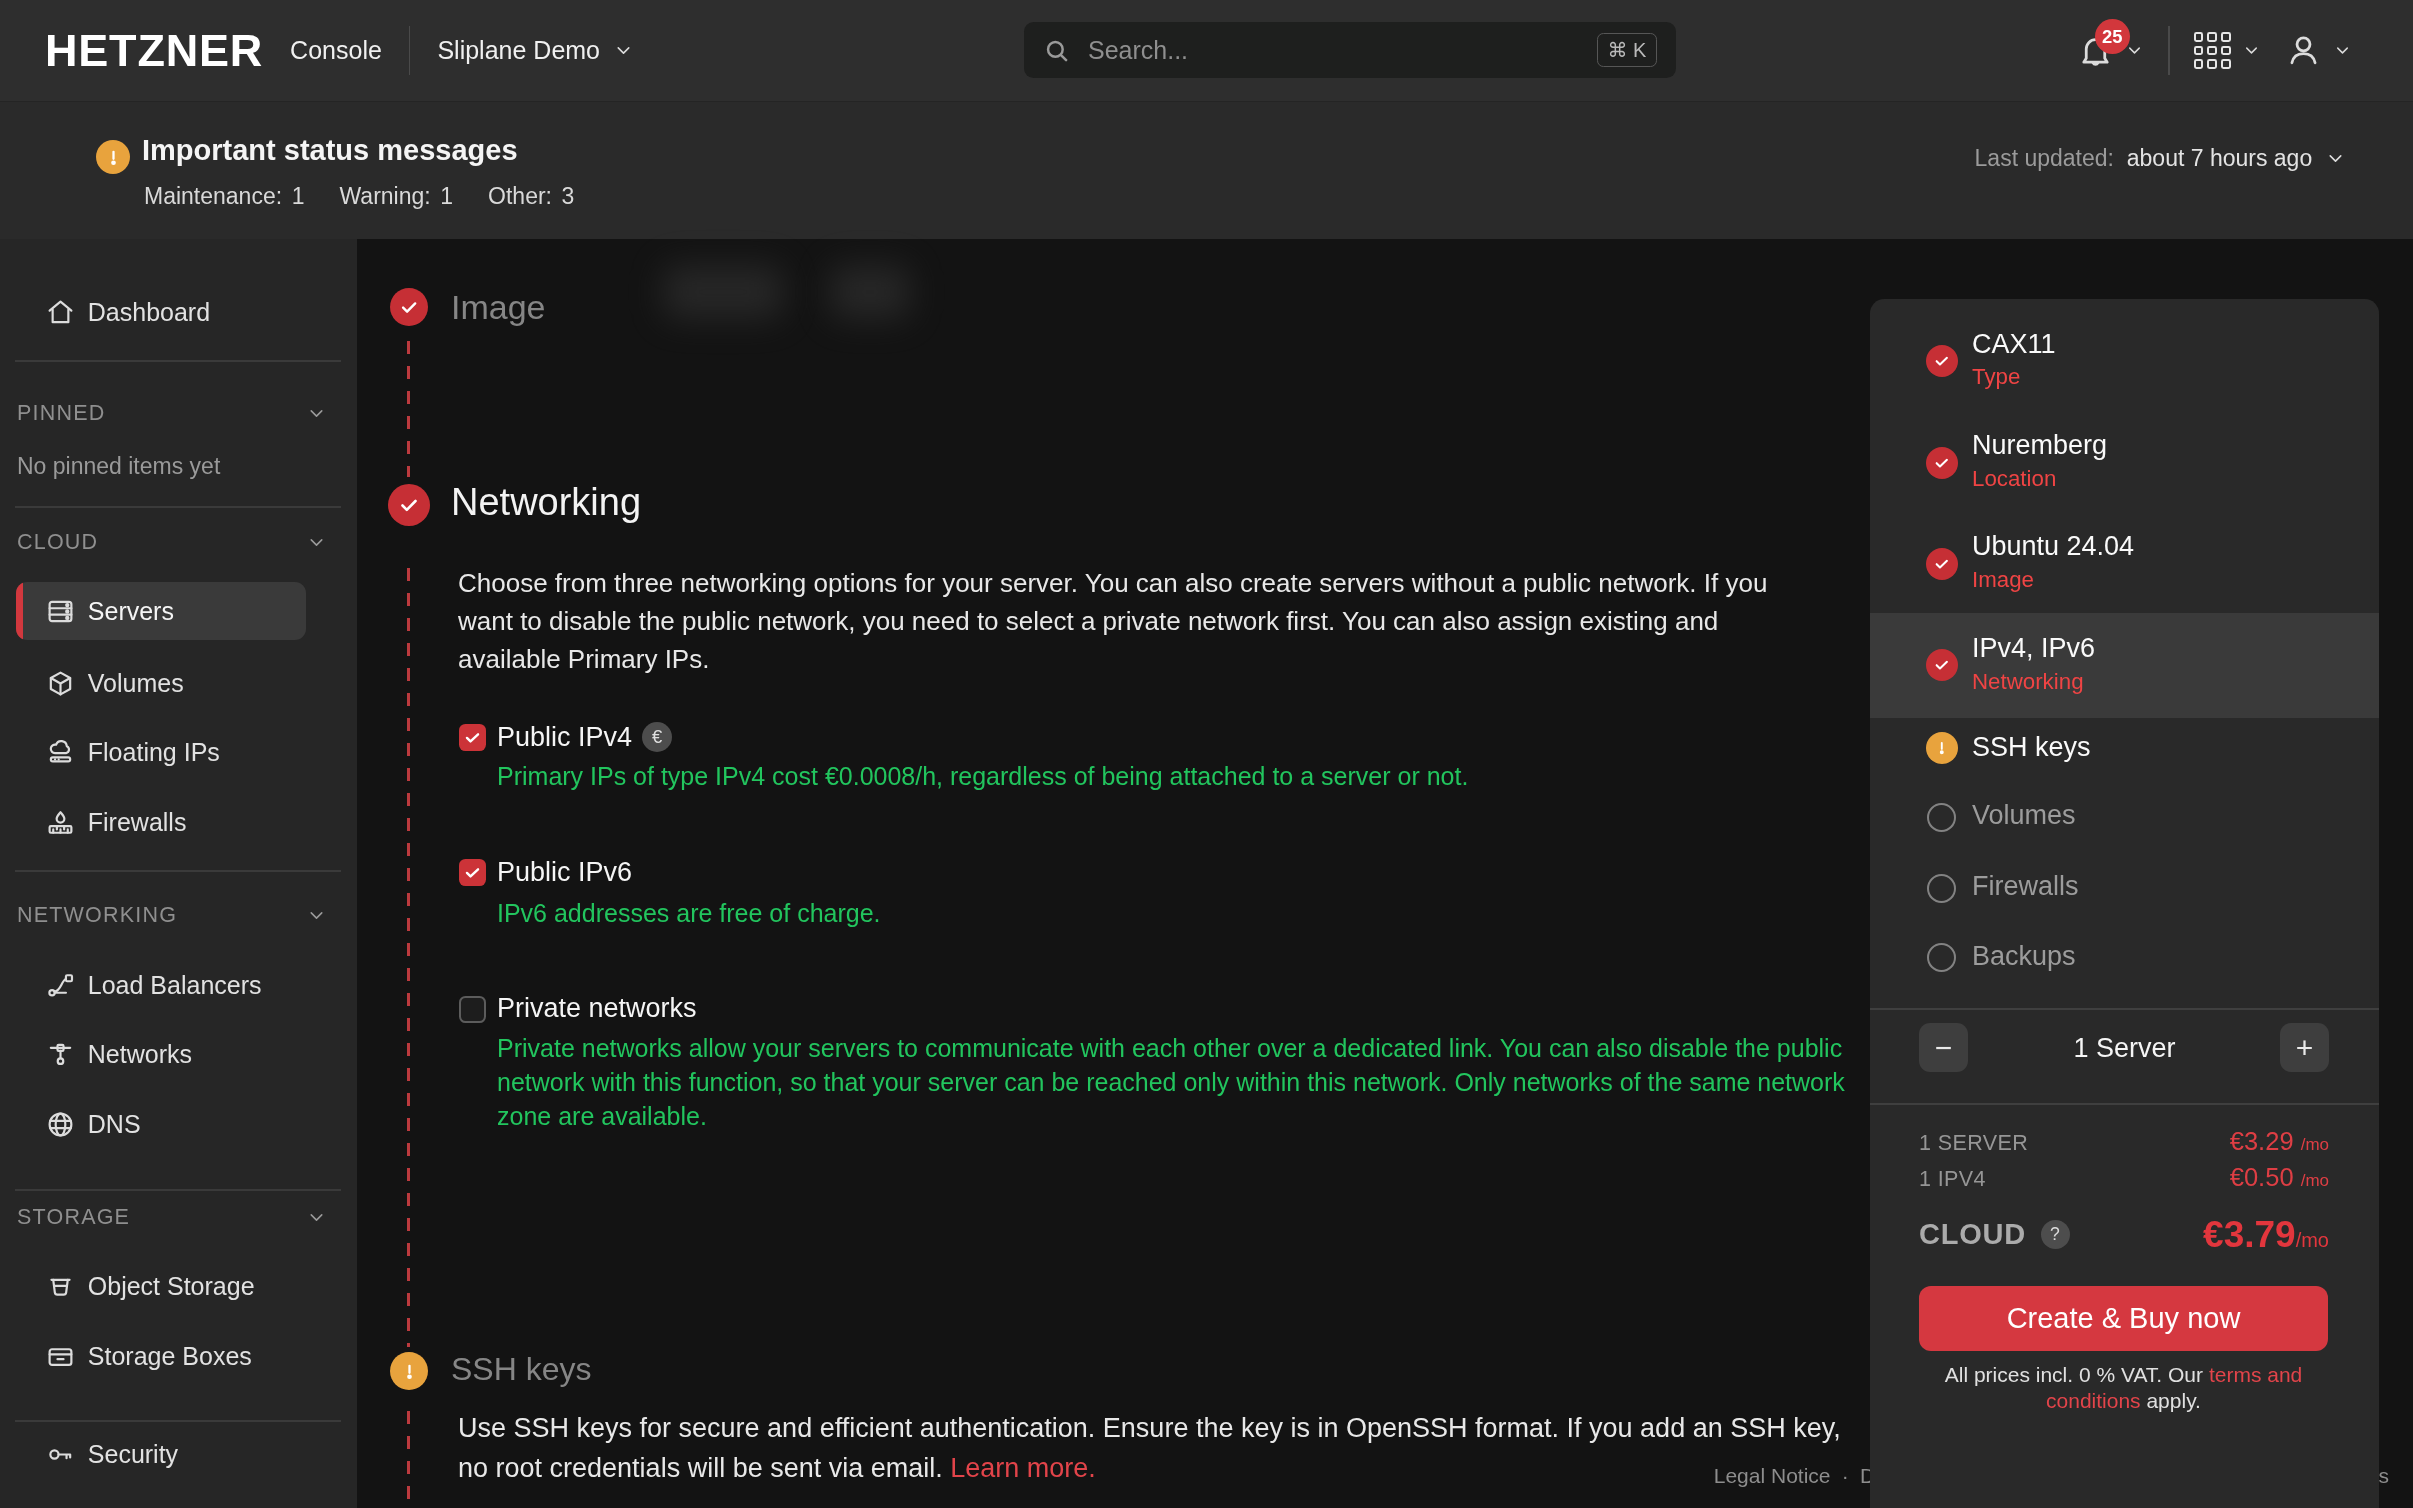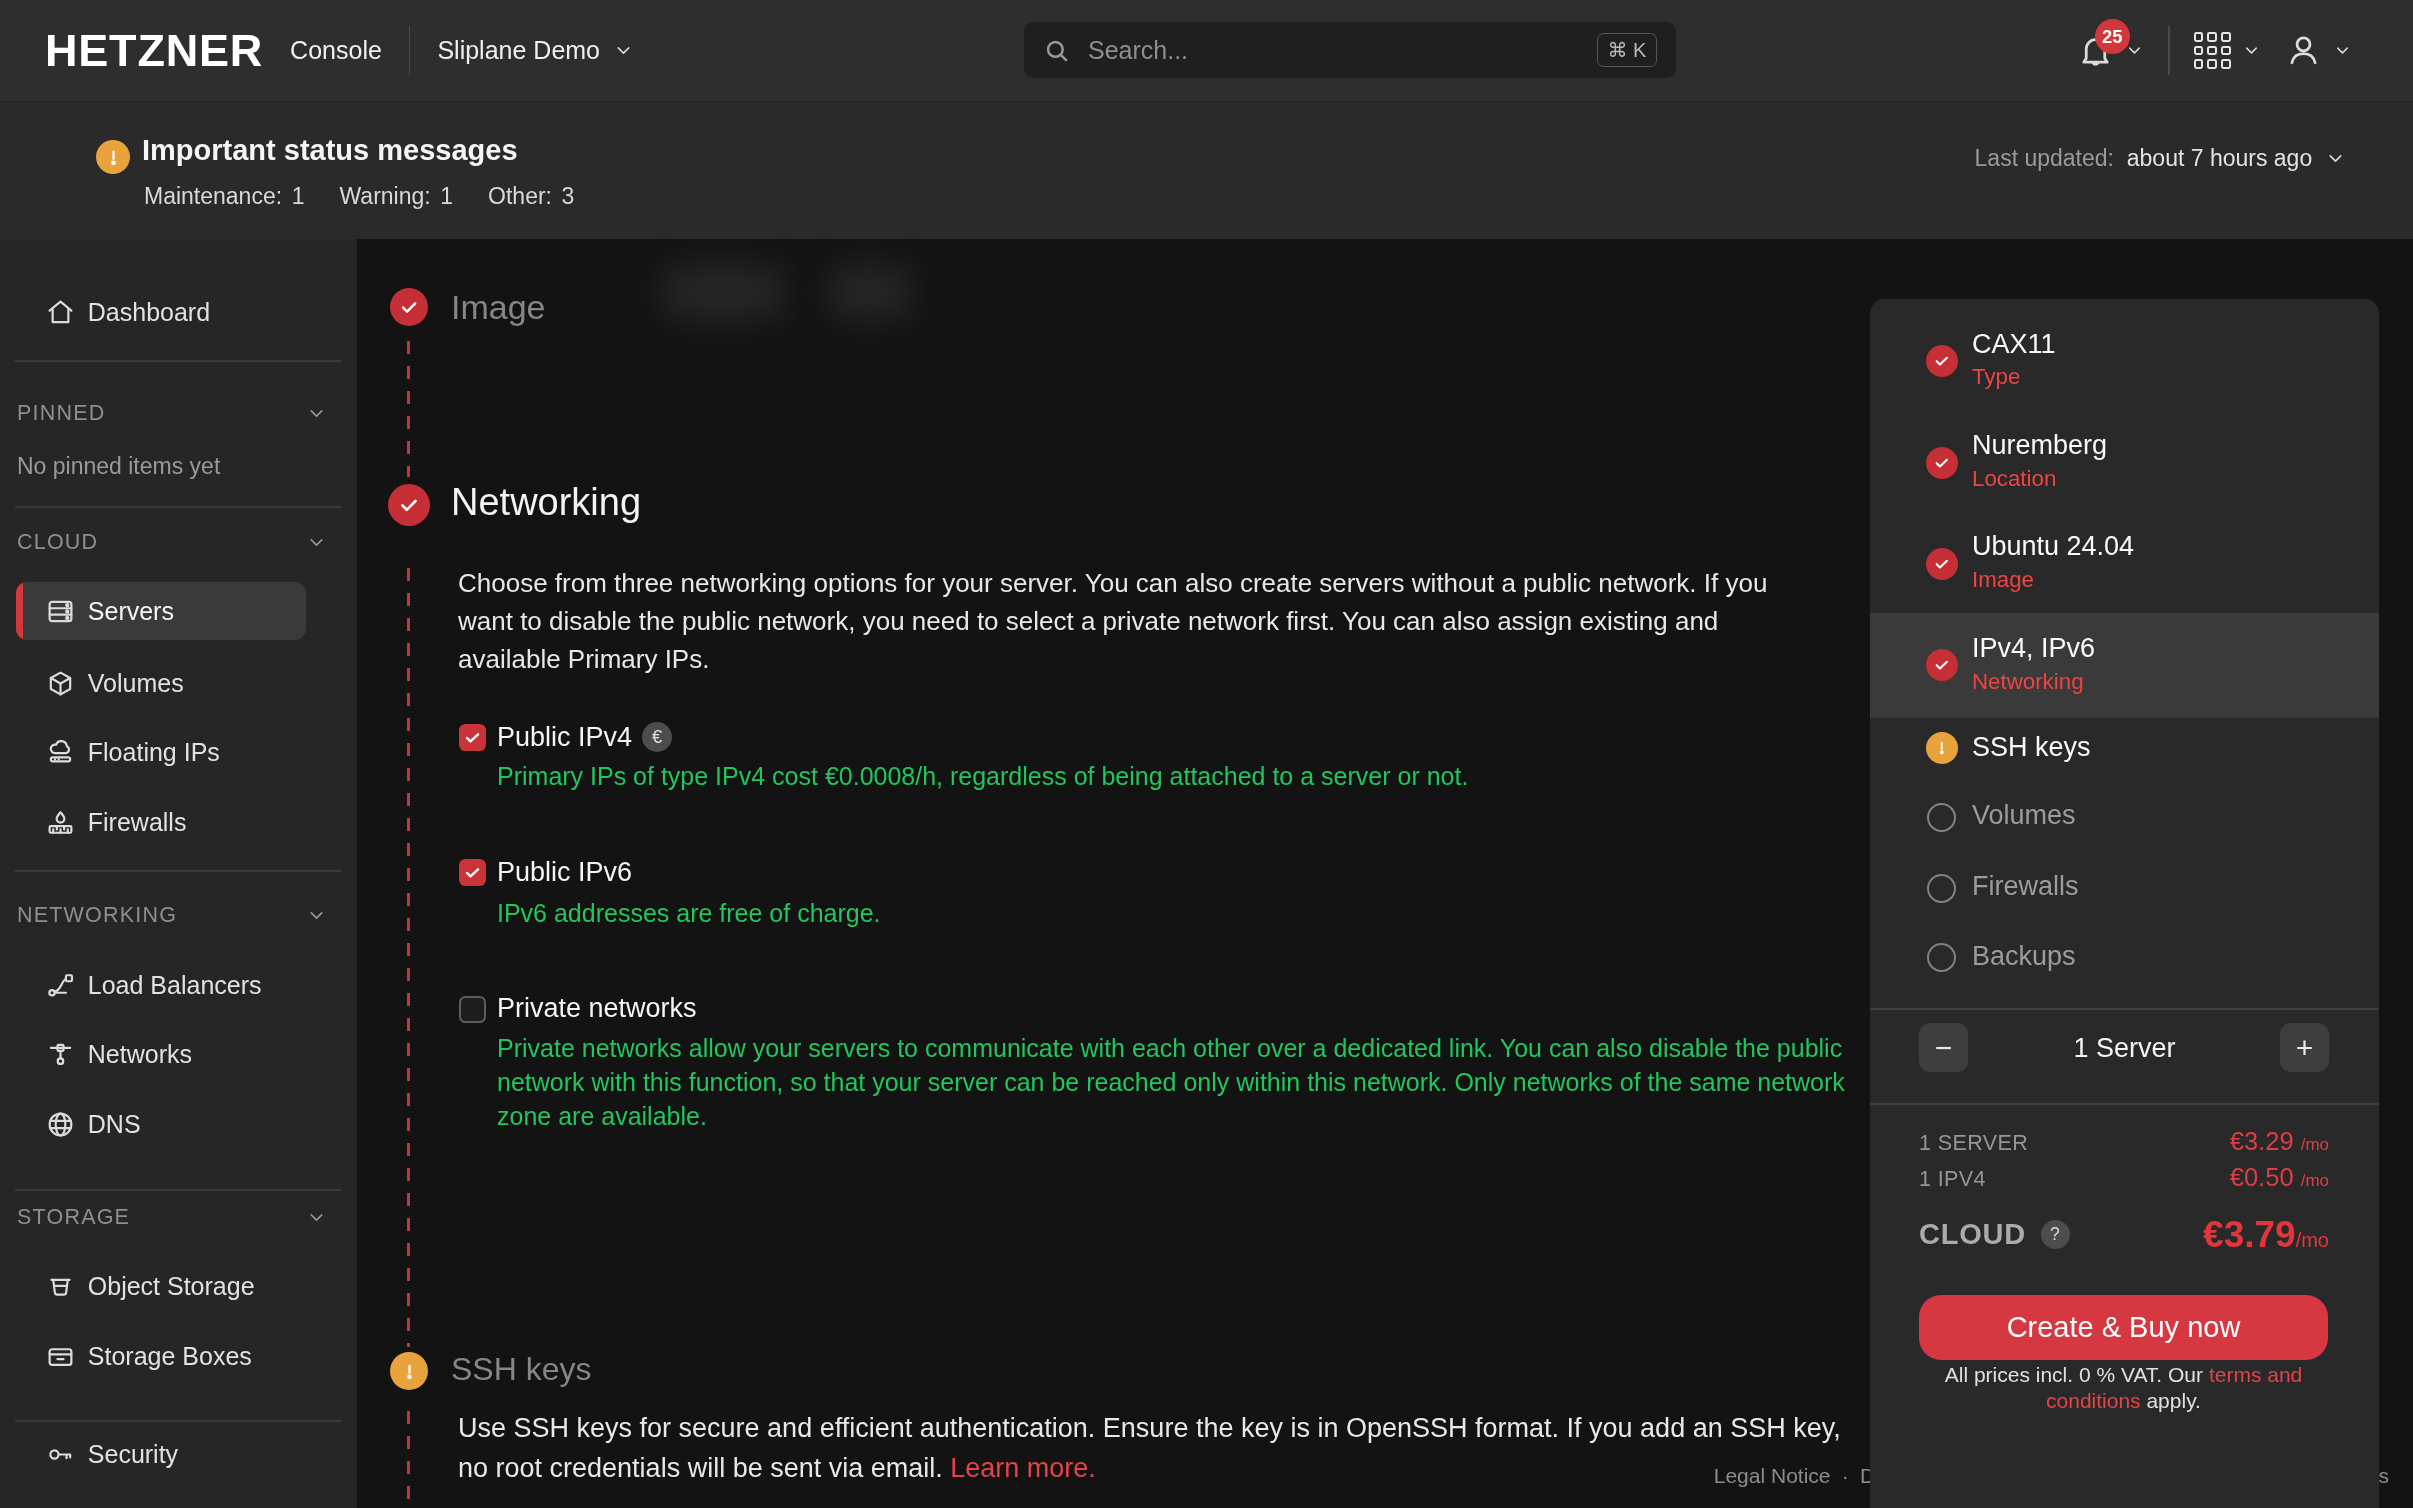--- a/index.html
+++ b/index.html
@@ -77,21 +77,21 @@
   .pdiv{position:absolute;left:0;width:509px;height:1.6px;background:#3f3f3f;}
   .stepbtn{position:absolute;top:724px;width:49px;height:49px;background:#3e3e3e;border-radius:11.2px;display:flex;align-items:center;justify-content:center;font-size:30px;color:#e9e9e9;cursor:pointer;}
   .servercount{position:absolute;left:0;width:509px;top:734px;text-align:center;font-size:27px;color:#f5f5f5;}
   .pricelabel{position:absolute;left:49px;font-size:21.5px;color:#969696;letter-spacing:0.4px;}
   .priceval{position:absolute;right:50px;font-size:25.5px;color:#de3e44;}
   .priceval .unit{font-size:17px;}
   .totallbl{position:absolute;left:49px;font-size:29px;font-weight:700;color:#ababab;letter-spacing:0.8px;display:flex;align-items:center;gap:14.4px;}
   .qbadge{width:29px;height:29px;border-radius:50%;background:#4d4d4d;color:#dddddd;font-size:17.6px;font-weight:400;display:flex;align-items:center;justify-content:center;letter-spacing:0;}
   .totalval{position:absolute;right:50px;font-size:37px;font-weight:700;color:#e2363d;}
   .totalval .unit{font-size:20px;font-weight:400;}
-  .cta{position:absolute;left:49px;top:987px;width:409px;height:65px;background:#d53840;border-radius:22px;display:flex;align-items:center;justify-content:center;font-size:29px;font-weight:500;color:#fff;cursor:pointer;margin-top:9px;}
+  .cta{position:absolute;left:49px;top:987px;width:409px;height:65px;background:#d53840;border-radius:12px;display:flex;align-items:center;justify-content:center;font-size:29px;font-weight:500;color:#fff;cursor:pointer;}
   .vat{position:absolute;left:49px;top:1063px;width:409px;text-align:center;font-size:21px;line-height:26px;color:#e0e0e0;}
 </style>
 </head>
 <body>
 
 <div class="navbar">
   <div class="nav-left">
     <div class="logo">HETZNER</div>
     <div class="product">Console</div>
     <div class="vdiv"></div>

